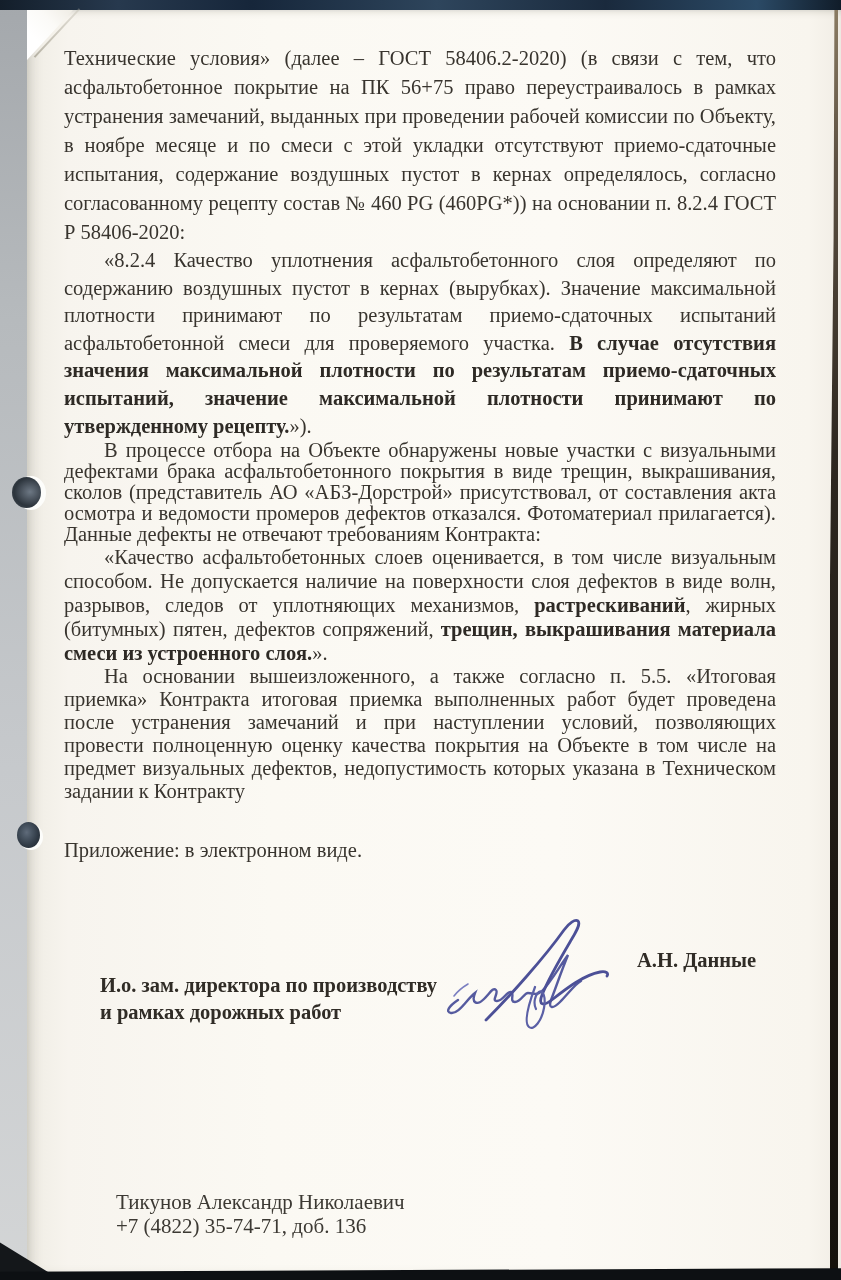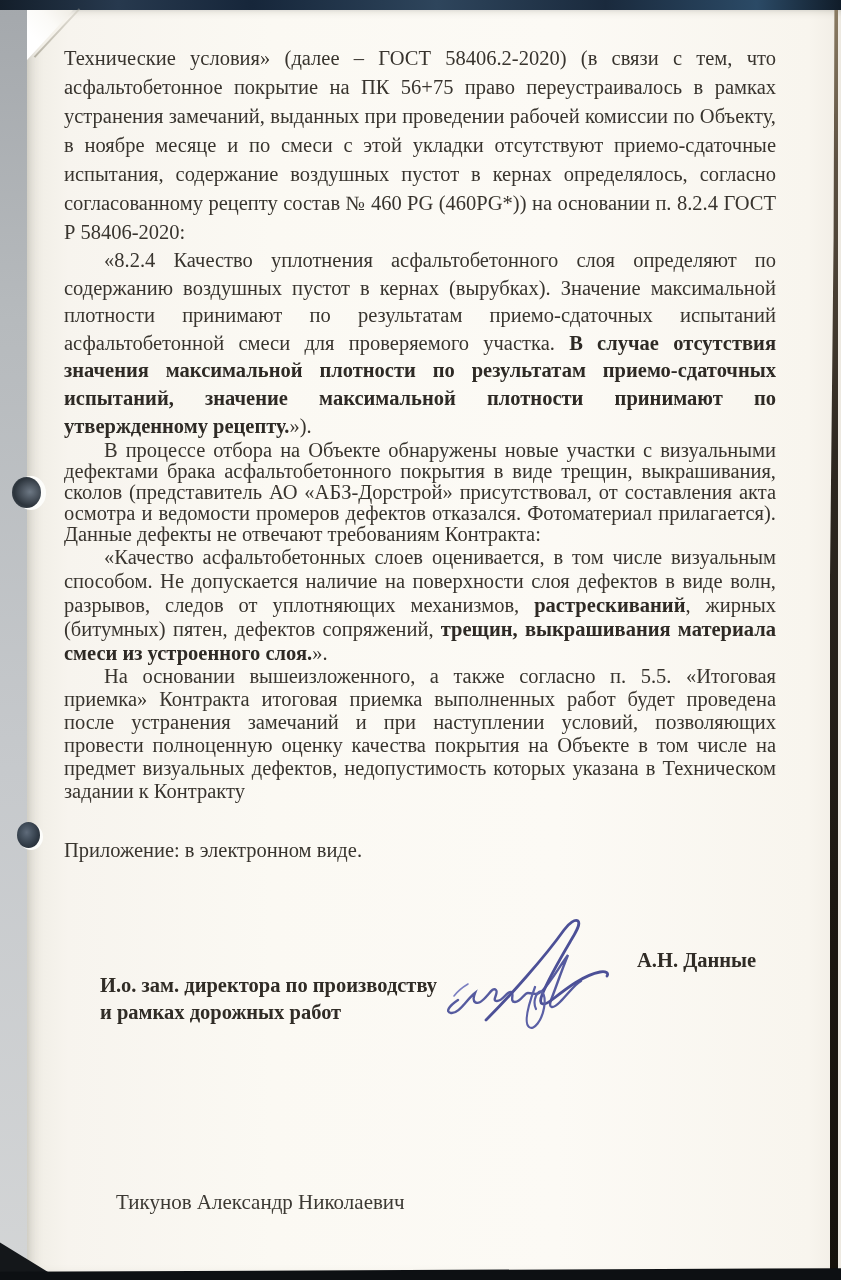--- a/index.html
+++ b/index.html
@@ -135,18 +135,19 @@
     <path d="M20,112 c-9,6 -13,12 -7,13 c8,1 15,-13 24,-20 c-4,10 2,13 9,6 c6,-6 9,-12 12,-9 c3,3 -5,11 1,11 c6,0 10,-10 14,-9 c4,1 -2,10 4,10 c6,0 9,-9 13,-9 c5,0 9,3 14,-2 c9,-9 17,-24 26,-36 c-7,17 -13,35 -17,45 c-3,9 2,9 9,2 c8,-8 15,-18 21,-21" stroke="#565b9f" stroke-width="2.4" stroke-linecap="round"></path>
     <path d="M48,132 C72,108 106,70 126,42 c5,-7 11,-11 14,-9 c3,3 -2,11 -8,21 c-10,17 -22,38 -28,53 c-4,10 1,12 11,4 c14,-11 31,-24 47,-27 c6,-1 9,1 7,4" stroke="#4c5097" stroke-width="2.8" stroke-linecap="round"></path>
     <path d="M97,99 c-7,19 -11,36 -6,40 c5,4 13,-7 15,-19 c2,-11 -1,-19 -5,-16 c-4,3 -6,11 -3,17" stroke="#5b60a6" stroke-width="2.2" stroke-linecap="round"></path>
     <path d="M30,96 c-5,3 -11,8 -14,12" stroke="#7b7fc0" stroke-width="1.6" stroke-linecap="round"></path>
   </svg>
 
   <div class="sig-name">А.Н. Данные</div>
 
   <div class="footer">
     <div>Тикунов Александр Николаевич</div>
+    <div>+7 (4822) 35-74-71, доб. 136</div>
   </div>
 
   <div class="edge-right"></div>
   <div class="bg-corner-bl"></div>
   <div class="bg-bottom"></div>
 </div>
 
 </body></html>

